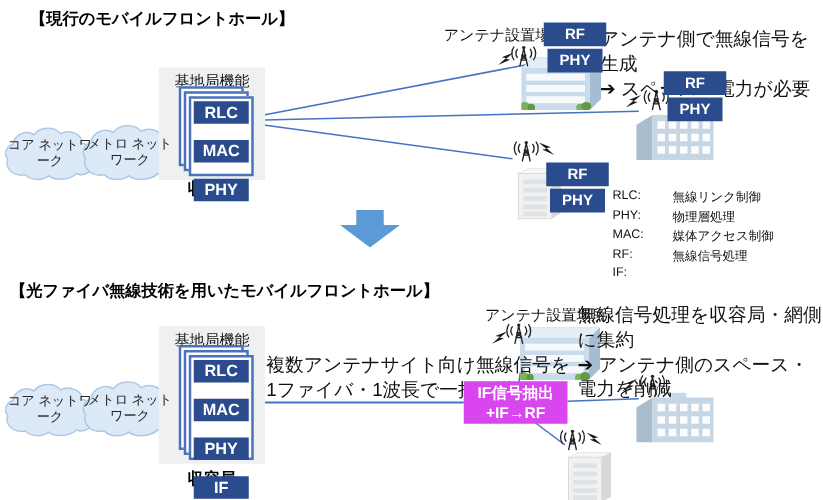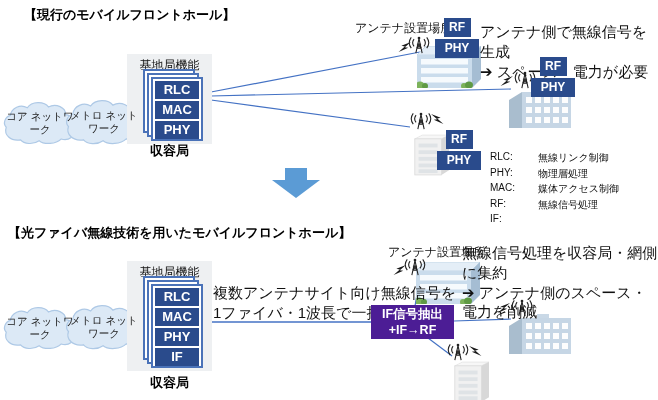--- a/index.html
+++ b/index.html
@@ -10,30 +10,30 @@
   .abs{position:absolute;}
   .pre{white-space:pre-line;}
   .sec-title{font-size:13px;font-weight:bold;color:#000;letter-spacing:0;}
   .note{font-size:15px;line-height:1.32;color:#111;}
   .note-bold{font-weight:normal;}
   .cloud-label{font-size:10.5px;line-height:1.25;text-align:center;color:#222;}
   .station-box{background:#eef0f2;}
   .station-label{font-size:12px;text-align:center;color:#111;padding-top:3px;}
   .station-caption{font-size:13px;font-weight:bold;text-align:center;color:#000;}
   .card{background:#fff;border:2px solid #4a72b8;box-sizing:border-box;}
-  .card-front{padding:2px;display:flex;flex-direction:column;gap:2px;}
+  .card-front{padding:2px;display:flex;flex-direction:column;gap:13px;}
   .card-row{background:#2a4b8c;color:#fff;font-weight:bold;font-size:13px;
     text-align:center;line-height:18px;height:18px;flex:0 0 18px;}
   .chip-col{display:flex;flex-direction:column;align-items:center;gap:2px;z-index:3;}
   .chip{background:#2a4b8c;color:#fff;font-weight:bold;font-size:12px;
     text-align:center;line-height:19px;height:19px;}
-  .chip-rf{width:27px;}
+  .chip-rf{width:50px;}
   .chip-phy{width:44px;}
   .site-label{font-size:12px;color:#111;}
-  .converter{background:#4c1d95;color:#fff;font-weight:bold;font-size:12.5px;
+  .converter{background:#d946ef;color:#fff;font-weight:bold;font-size:12.5px;
     line-height:1.3;text-align:center;display:flex;align-items:center;justify-content:center;z-index:3;}
   .legend{font-size:10px;color:#111;}
   .legend-row{display:flex;margin-bottom:1.5px;}
   .legend-term{width:48px;flex:0 0 48px;}
   .z0{z-index:0;} .z1{z-index:1;} .z2{z-index:2;} .z3{z-index:3;}
   svg.icon{display:block;}
 </style>
 </head>
 <body>
 

